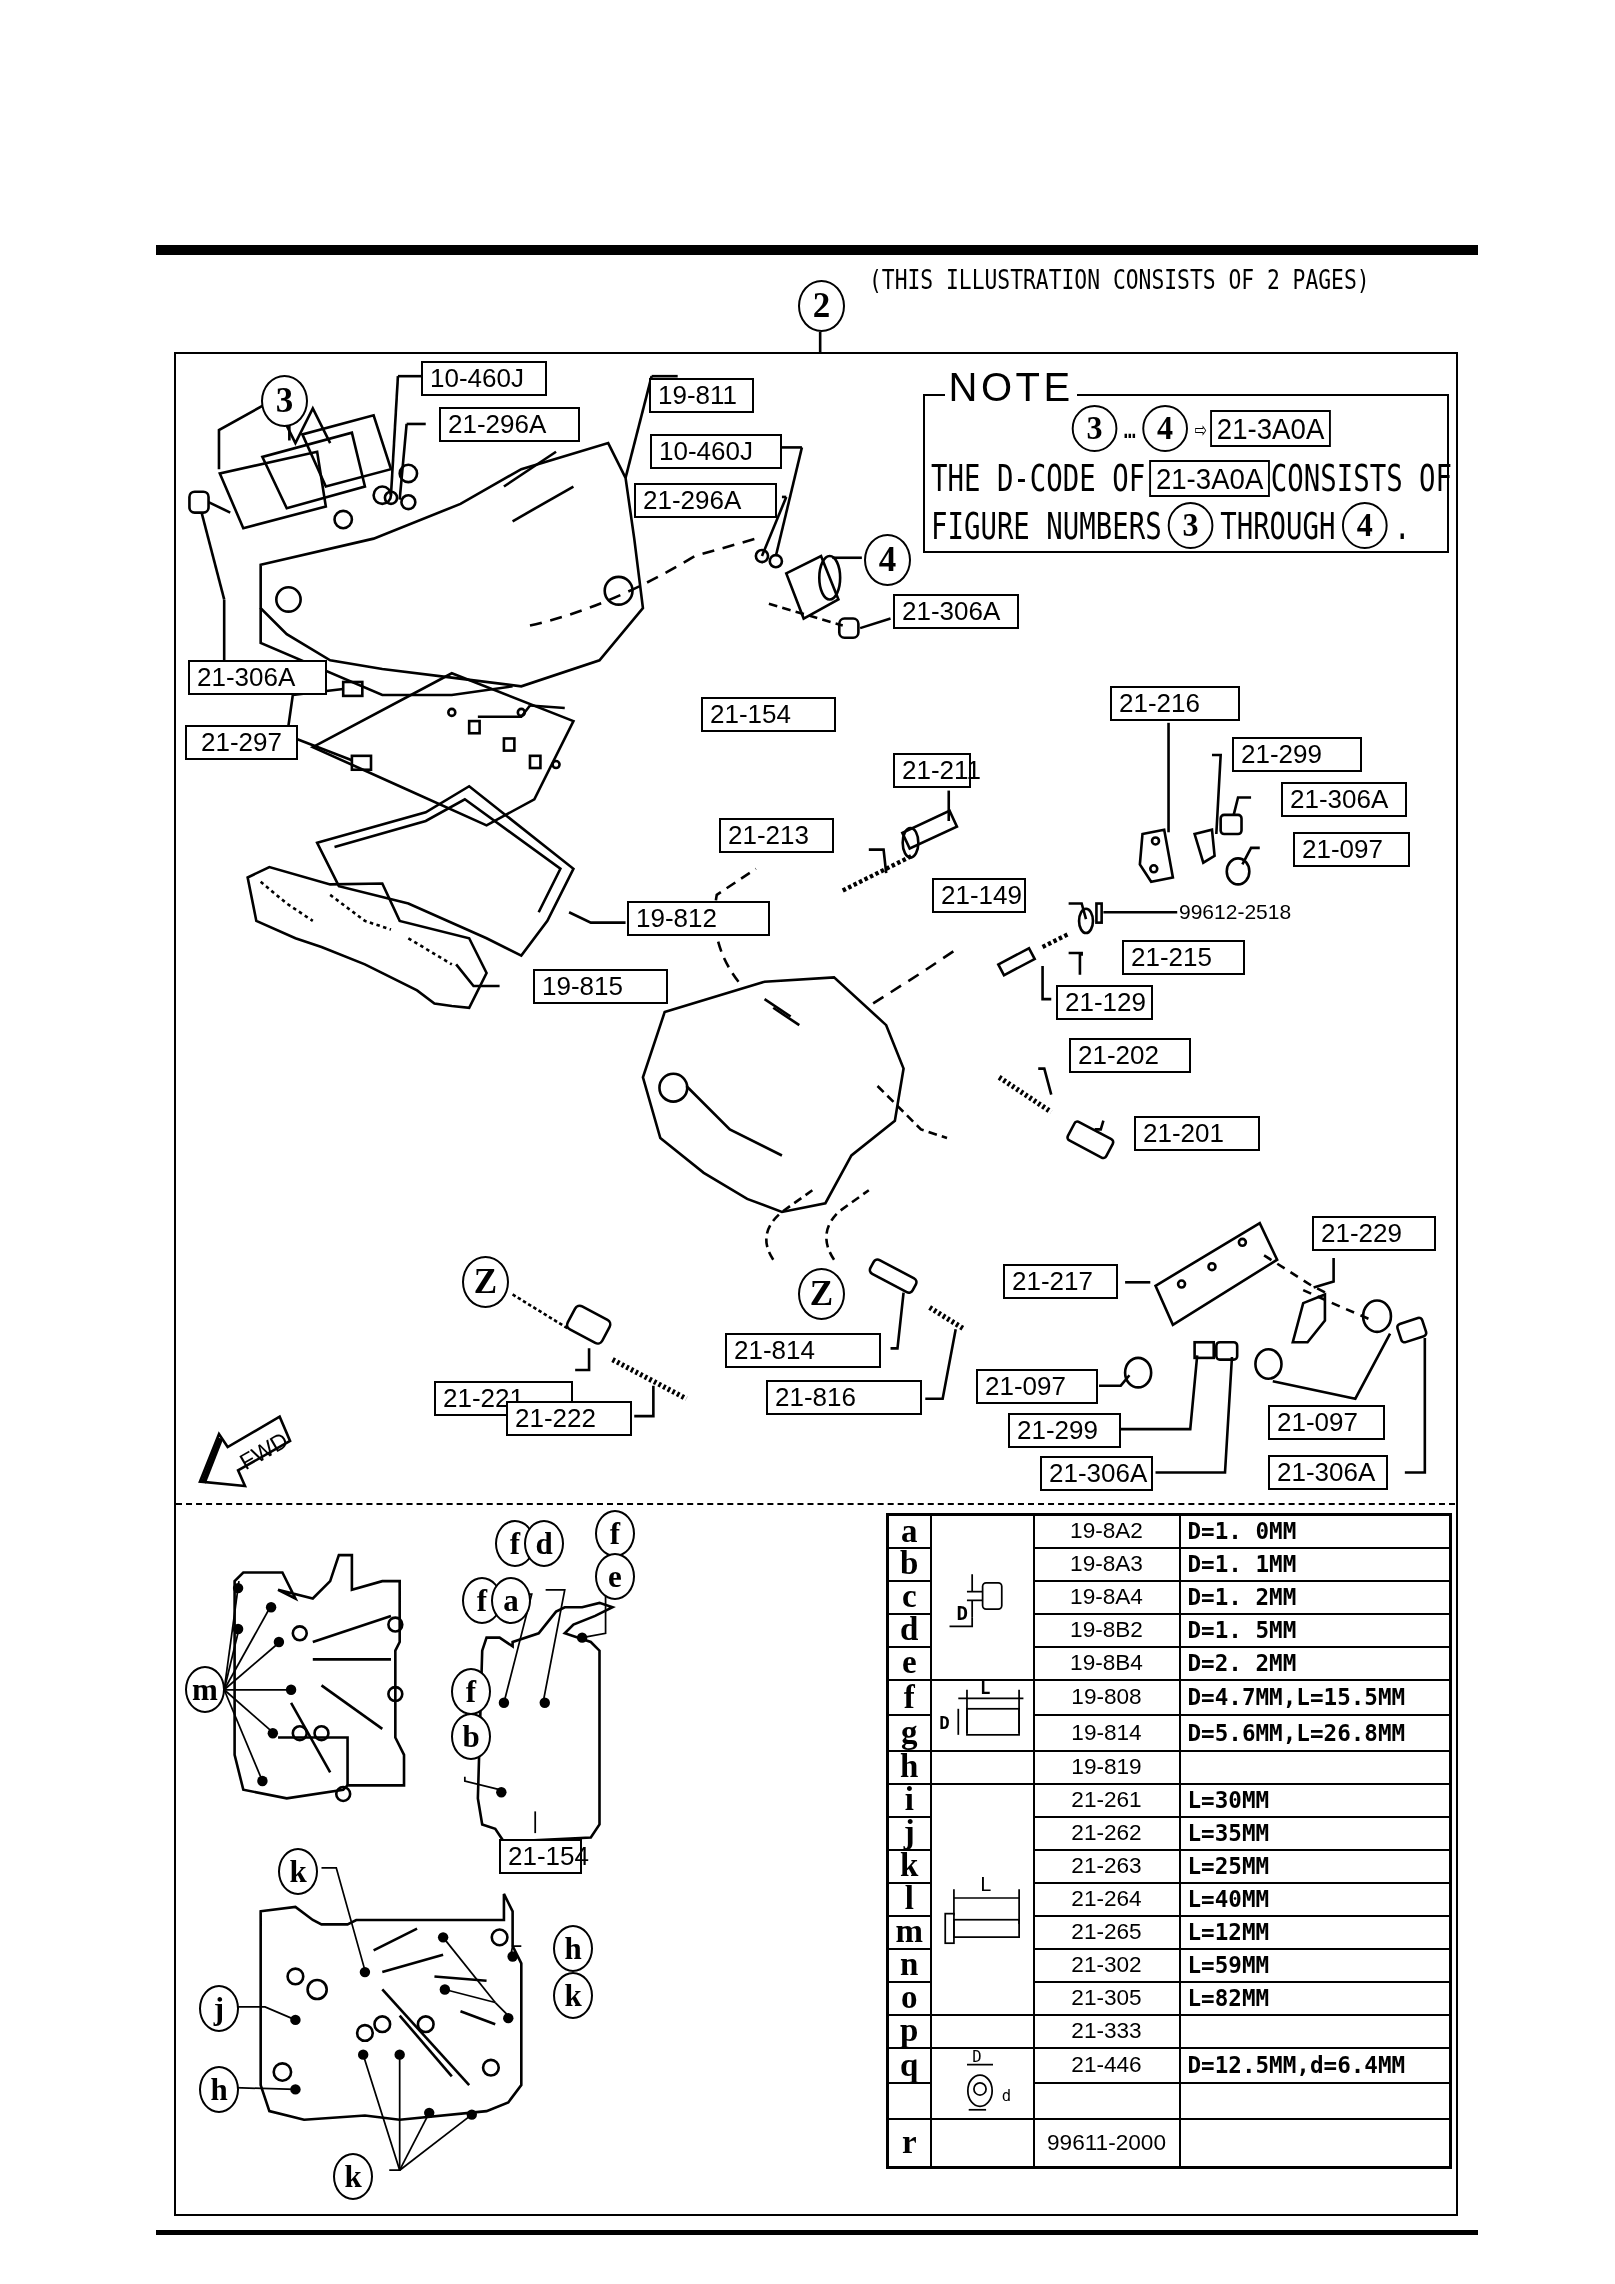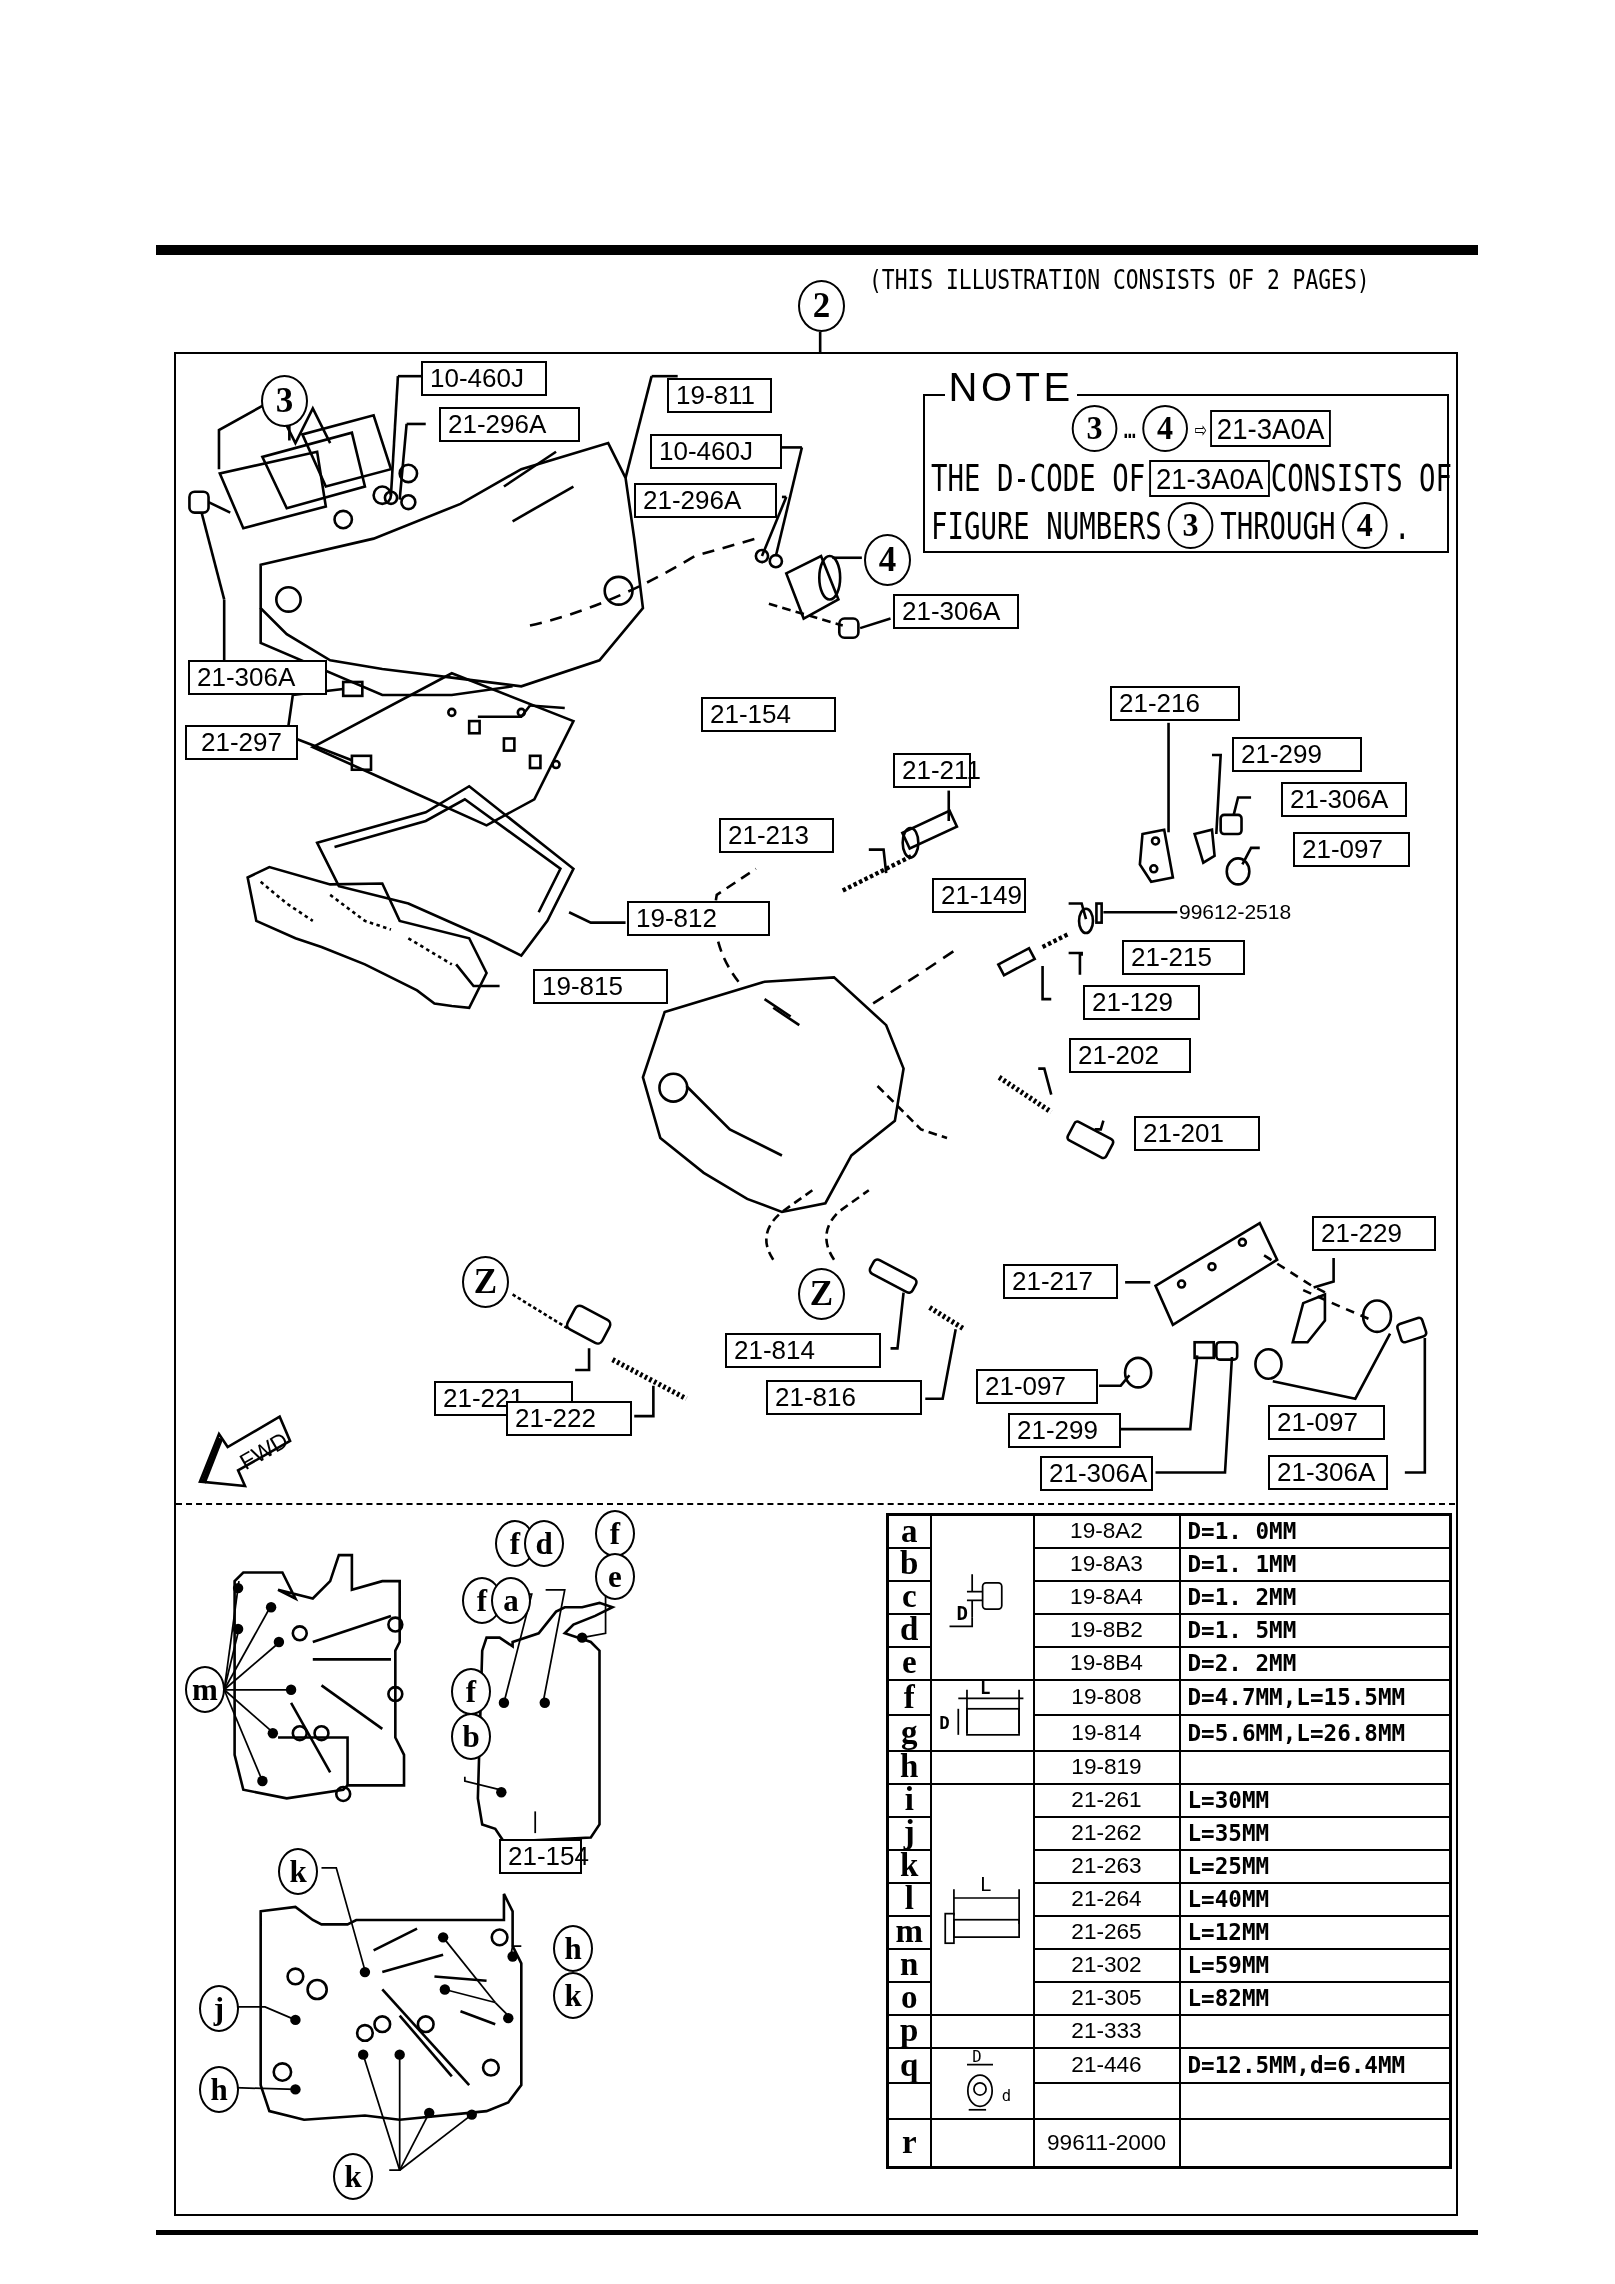--- a/index.html
+++ b/index.html
@@ -332,39 +332,39 @@
   <span>.</span>
 </div>
 
 <div class="circ big" style="left:261px;top:375px;">3</div>
 <div class="circ big" style="left:864px;top:534px;">4</div>
 <div class="circ big" style="left:462px;top:1256px;">Z</div>
 <div class="circ big" style="left:798px;top:1268px;">Z</div>
 
 <div class="lbl" style="left:421px;top:361px;width:126px;">10-460J</div>
 <div class="lbl" style="left:439px;top:407px;width:141px;">21-296A</div>
-<div class="lbl" style="left:667px;top:378px;width:105px;">19-811</div>
+<div class="lbl" style="left:649px;top:378px;width:105px;">19-811</div>
 <div class="lbl" style="left:650px;top:434px;width:132px;">10-460J</div>
 <div class="lbl" style="left:634px;top:483px;width:143px;">21-296A</div>
 <div class="lbl" style="left:893px;top:594px;width:126px;">21-306A</div>
 <div class="lbl" style="left:188px;top:660px;width:139px;">21-306A</div>
 <div class="lbl" style="left:185px;top:725px;width:113px;text-align:center;">21-297</div>
 <div class="lbl" style="left:701px;top:697px;width:135px;">21-154</div>
 <div class="lbl" style="left:1110px;top:686px;width:130px;">21-216</div>
 <div class="lbl" style="left:1232px;top:737px;width:130px;">21-299</div>
 <div class="lbl" style="left:1281px;top:782px;width:126px;">21-306A</div>
 <div class="lbl" style="left:1293px;top:832px;width:117px;">21-097</div>
 <div class="lbl" style="left:893px;top:753px;width:78px;">21-211</div>
 <div class="lbl" style="left:719px;top:818px;width:115px;">21-213</div>
 <div class="lbl" style="left:932px;top:878px;width:94px;">21-149</div>
 <div class="plain" style="left:1179px;top:900px;">99612-2518</div>
 <div class="lbl" style="left:1106px;top:940px;width:123px;margin-left:16px;">21-215</div>
 <div class="lbl" style="left:627px;top:901px;width:143px;">19-812</div>
 <div class="lbl" style="left:533px;top:969px;width:135px;">19-815</div>
-<div class="lbl" style="left:1083px;top:985px;width:117px;">21-129</div>
+<div class="lbl" style="left:1056px;top:985px;width:97px;">21-129</div>
 <div class="lbl" style="left:1069px;top:1038px;width:122px;">21-202</div>
 <div class="lbl" style="left:1134px;top:1116px;width:126px;">21-201</div>
 <div class="lbl" style="left:1312px;top:1216px;width:124px;">21-229</div>
 <div class="lbl" style="left:1003px;top:1264px;width:115px;">21-217</div>
 <div class="lbl" style="left:434px;top:1355px;width:139px;margin-top:26px;">21-221</div>
 <div class="lbl" style="left:506px;top:1401px;width:126px;">21-222</div>
 <div class="lbl" style="left:725px;top:1333px;width:156px;">21-814</div>
 <div class="lbl" style="left:766px;top:1380px;width:156px;">21-816</div>
 <div class="lbl" style="left:976px;top:1369px;width:122px;">21-097</div>
 <div class="lbl" style="left:1008px;top:1413px;width:113px;">21-299</div>

